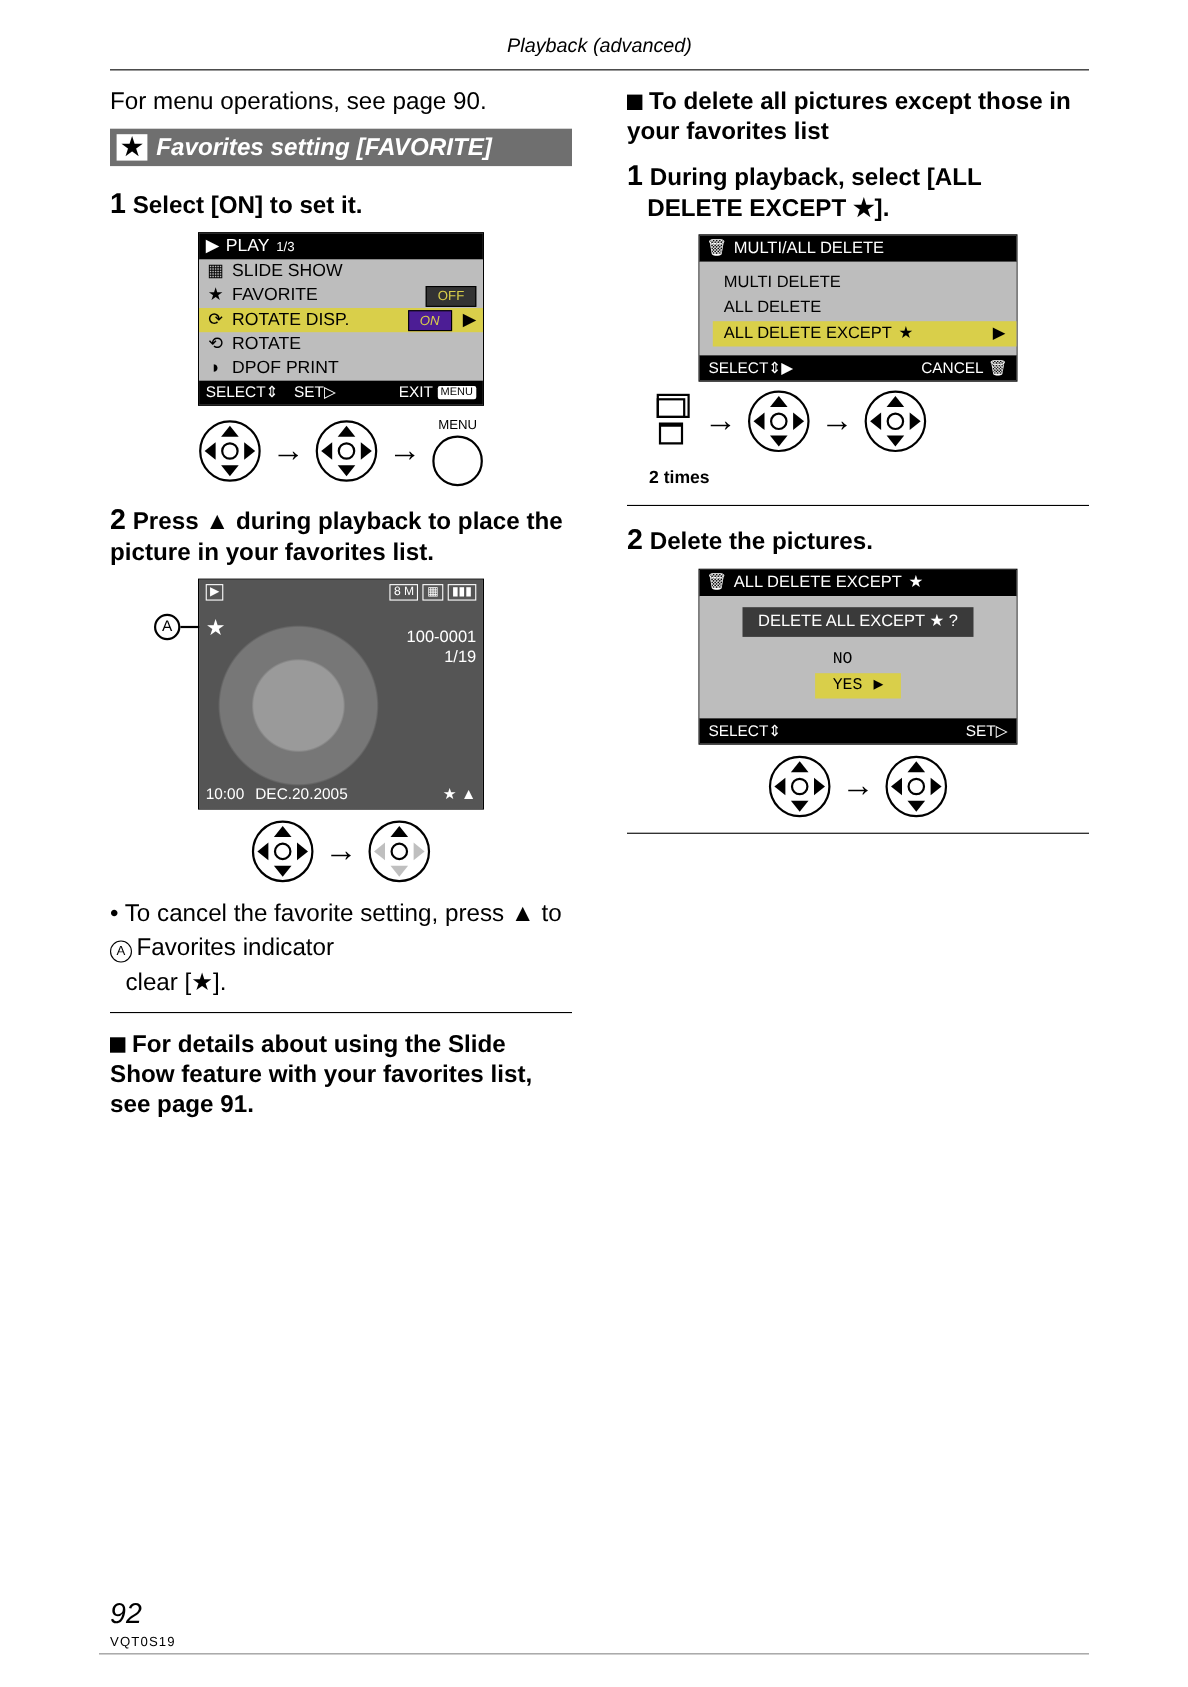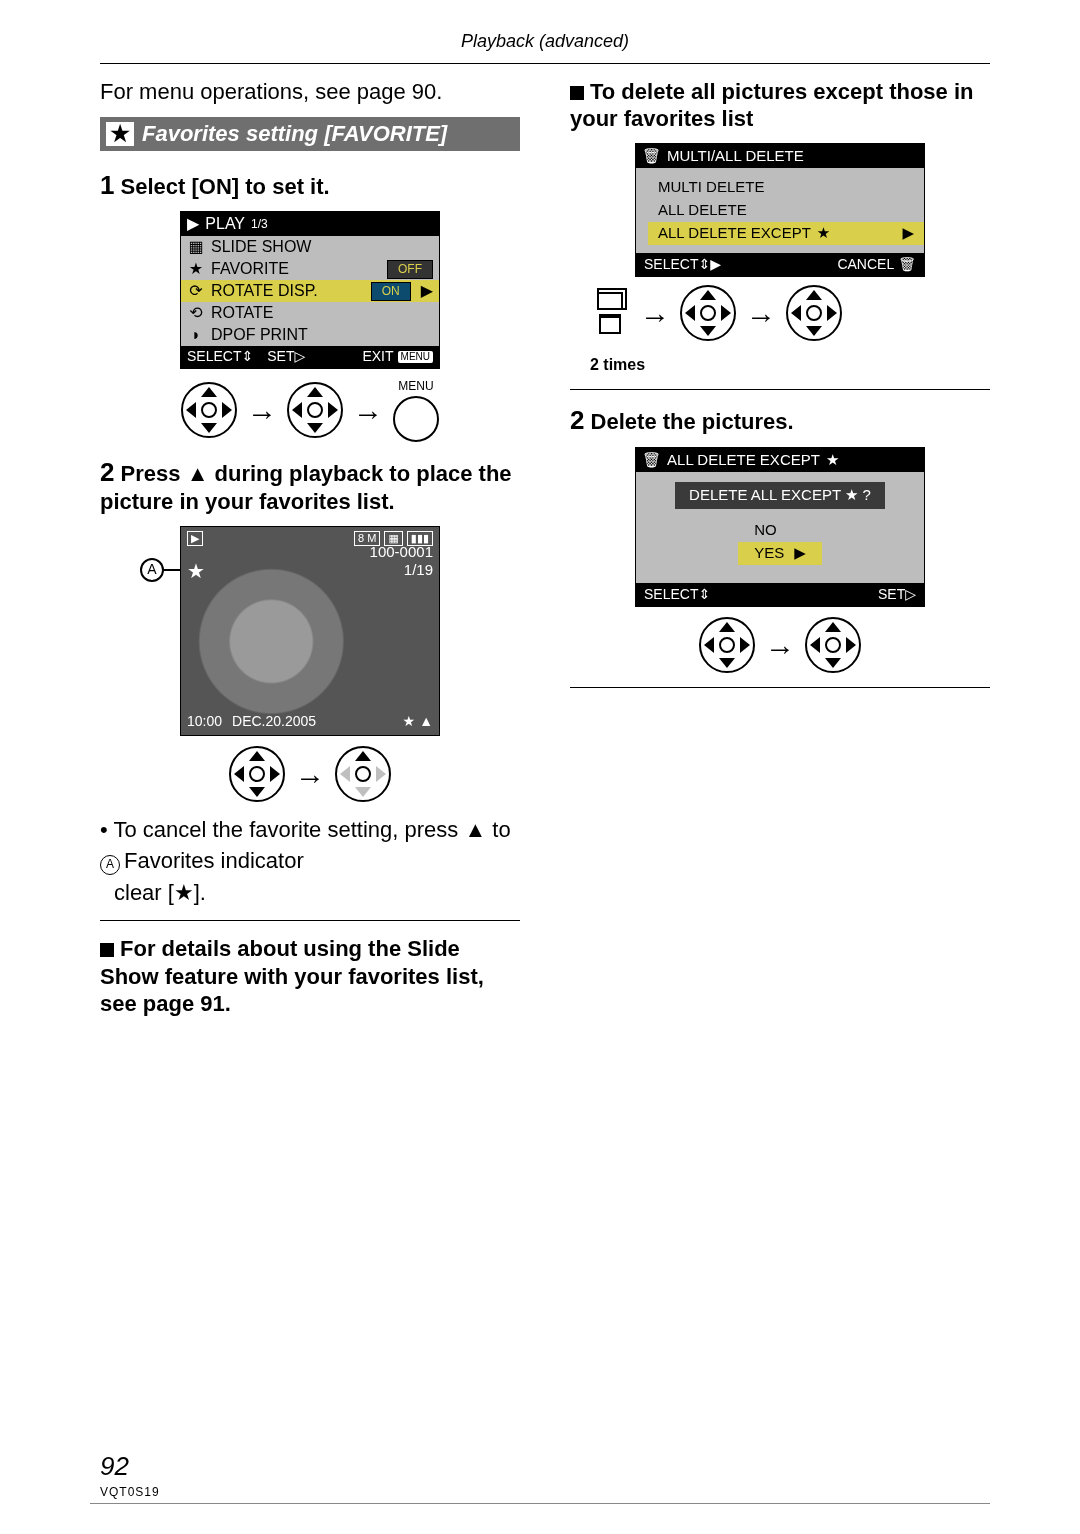--- a/index.html
+++ b/index.html
@@ -43,21 +43,21 @@
   }
   .lcd .title .frac { font-size: 12px; }
   .lcd .rows { background: #bdbdbd; }
   .lcd .row { display: flex; align-items: center; gap: 6px; padding: 1px 6px; }
   .lcd .row .ic { width: 18px; text-align: center; }
   .lcd .row.sel { background: #d9cf4a; }
   .lcd .val {
     margin-left: auto; background: #333; color: #d9cf4a; font-size: 12px;
     padding: 1px 10px; border: 1px solid #000;
   }
-  .lcd .val.on { background: #0c4a6e; }
+  .lcd .val.on { background: #4c1d95; font-style: italic; }
   .lcd .tri { margin-left: 4px; }
   .lcd .footer {
     background: #000; color: #fff; display: flex; gap: 14px; align-items: center;
     padding: 2px 6px; font-size: 14px;
   }
   .lcd .footer .menu-badge {
     margin-left: auto; display: flex; align-items: center; gap: 4px;
   }
   .lcd .footer .menu-chip {
     background: #fff; color: #000; font-size: 10px; padding: 0 3px; border-radius: 2px;
@@ -98,21 +98,21 @@
     width: 260px; height: 210px; margin: 6px auto 10px auto; position: relative;
     background: radial-gradient(circle at 35% 55%, #9a9a9a 0 20%, #777 21% 35%, #555 36% 100%);
     border: 1px solid #000; color: #fff; font-size: 14px;
   }
   .photo .topbar {
     position: absolute; top: 4px; left: 6px; right: 6px; display: flex; gap: 6px; align-items: center;
   }
   .photo .topbar .box { border: 1px solid #fff; padding: 0 3px; font-size: 11px; }
   .photo .topbar .right { margin-left: auto; display: flex; gap: 4px; align-items: center; }
   .photo .star-ind { position: absolute; top: 32px; left: 6px; font-size: 20px; }
-  .photo .folder { position: absolute; top: 16px; right: 6px; text-align: right; font-size: 15px; }
+  .photo .folder { position: absolute; top: 44px; right: 6px; text-align: right; font-size: 15px; }
   .photo .datebar {
     position: absolute; bottom: 4px; left: 6px; right: 6px; display: flex; gap: 10px; align-items: center;
   }
   .photo .datebar .rstar { margin-left: auto; display: flex; gap: 4px; align-items: center; }
   .callout-A {
     position: absolute; left: -40px; top: 32px; width: 24px; height: 24px;
     border: 2px solid #000; border-radius: 50%; font-size: 14px;
     display: flex; align-items: center; justify-content: center; background: #fff; color: #000;
   }
   .callout-line {
@@ -149,21 +149,21 @@
   .stackicons .trash {
     width: 22px; height: 20px; border: 2px solid #000; border-top: 4px solid #000;
   }
   .lcd3 {
     width: 290px; margin: 6px auto 10px auto; border: 1px solid #000; font-size: 15px;
   }
   .lcd3 .title { background: #000; color: #fff; padding: 3px 6px; display: flex; gap: 6px; align-items: center; }
   .lcd3 .body { background: #bdbdbd; padding: 10px 0 18px 0; text-align: center; }
   .lcd3 .q { background: #3a3a3a; color: #fff; display: inline-block; padding: 4px 14px; margin-bottom: 10px; }
   .lcd3 .opts { display: inline-block; text-align: left; }
-  .lcd3 .opt { padding: 2px 16px; display: flex; align-items: center; gap: 10px; }
+  .lcd3 .opt { padding: 2px 16px; display: flex; align-items: center; gap: 10px; font-family: Liberation Mono, monospace; }
   .lcd3 .opt.sel { background: #d9cf4a; }
   .lcd3 .footer { background: #000; color: #fff; display: flex; padding: 3px 8px; font-size: 14px; }
   .lcd3 .footer .rt { margin-left: auto; }
   .page-num {
     position: absolute; bottom: 52px; left: 100px; font-style: italic; font-weight: normal; font-size: 26px;
   }
   .doc-code {
     position: absolute; bottom: 34px; left: 100px; font-size: 12px; letter-spacing: 1px;
   }
   .endrule { position: absolute; left: 90px; right: 90px; bottom: 30px; border-top: 1px solid #888; }
@@ -315,20 +315,25 @@
     <p class="subhead">
       <span class="sq"></span><span>For details about using the Slide Show feature with your favorites list, see page 91.</span>
     </p>
   </div>
 
   <div class="col">
     <p class="subhead">
       <span class="sq"></span><span>To delete all pictures except those in your favorites list</span>
     </p>
 
+    <p class="step">
+      <span class="stepnum">1</span>
+      <span>During playback, select [ALL</span><br>
+      &nbsp;&nbsp;&nbsp;<span>DELETE EXCEPT ★].</span>
+    </p>
 
     <div class="lcd2">
       <div class="title">
         <span>🗑</span>
         <span>MULTI/ALL DELETE</span>
       </div>
       <div class="body">
         <div class="opt">
             <span>MULTI DELETE</span>
           </div>

